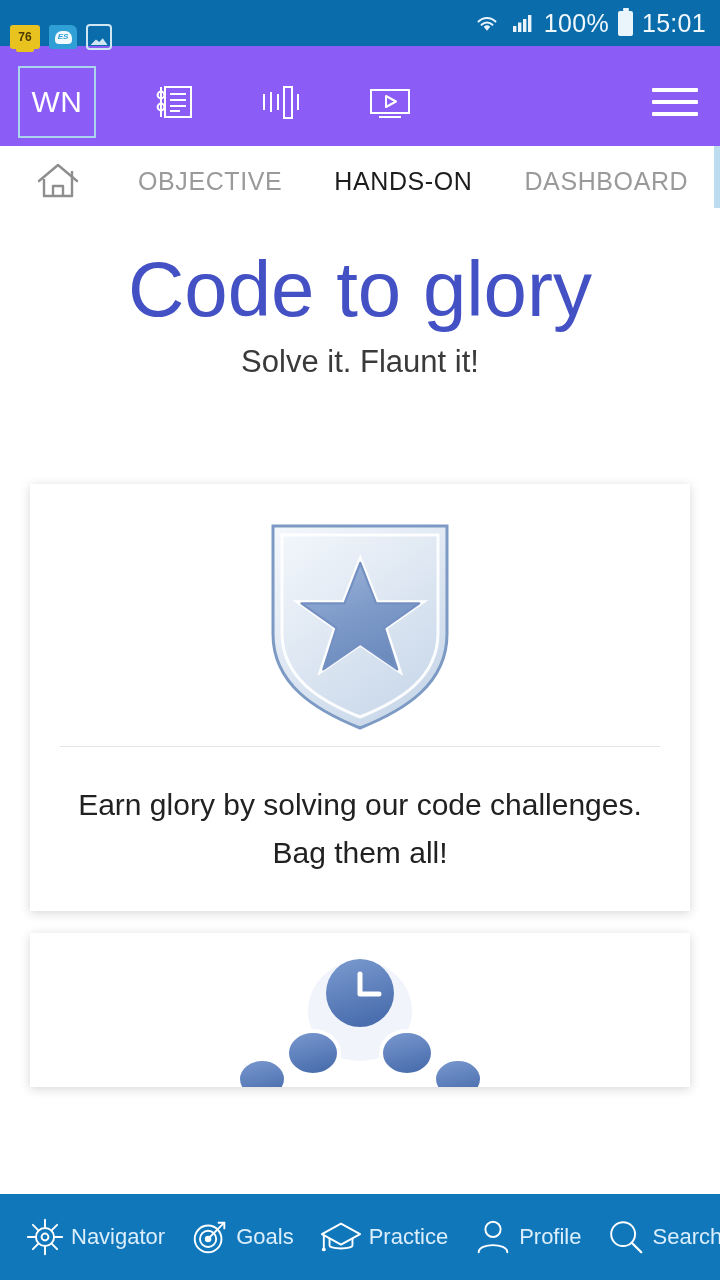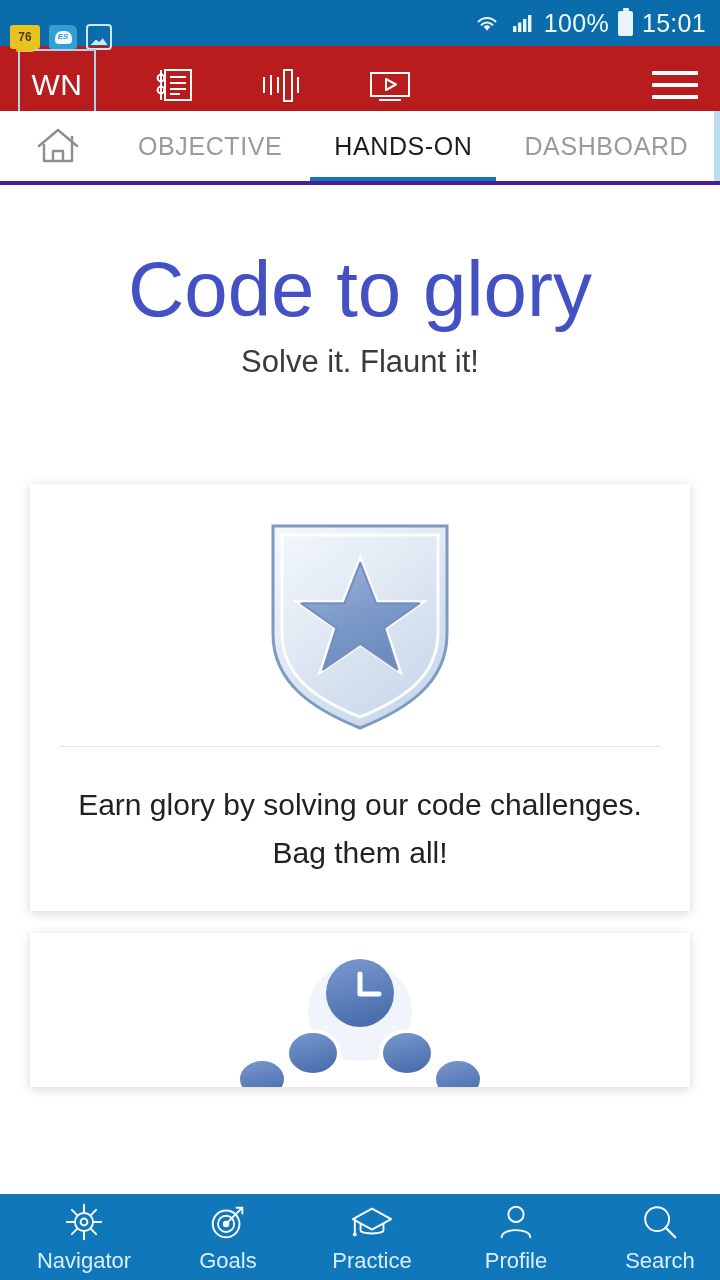--- a/index.html
+++ b/index.html
@@ -57,22 +57,22 @@
   .sb-battery-ico {
     width:15px;height:25px;border:2px solid #eaf4fb;border-radius:2px;
     position:relative;background:#eaf4fb;
   }
   .sb-battery-ico:before{
     content:"";position:absolute;top:-5px;left:3.5px;width:6px;height:3px;background:#eaf4fb;border-radius:1px;
   }
 
   
   .appbar {
-    height:65px;
-    background:#b91c1c;
+    height:100px;
+    background:#8b5cf6;
     display:flex;
     align-items:center;
     padding:12px 22px 0 18px;
   }
   .logo-box {
     width:78px;height:72px;
     border:2px solid #a9d4ec;
     display:flex;align-items:center;justify-content:center;
     color:#ffffff;font-size:30px;letter-spacing:0.5px;
     flex-shrink:0;
@@ -162,21 +162,21 @@
   .card.partial { margin-top:22px; padding-bottom:0; }
   .card.partial .card-media { padding:14px 0 0; }
 
   
   .bottomnav {
     position:absolute;bottom:0;left:0;right:0;height:86px;
     background:#1177bb;
     display:flex;align-items:center;
   }
   .bn-item {
-    flex:1;display:flex;flex-direction:column;align-items:center;justify-content:space-between;gap:5px;margin-left:24px;
+    flex:1;display:flex;align-items:center;justify-content:space-between;gap:5px;margin-left:24px;
   }
   .bn-label { font-size:22px;color:#daeefb; }
 </style>
 </head>
 <body>
 
 <div class="statusbar">
   <div class="status-left">
     <div class="sb-batt-chip">
       <span>76</span>

